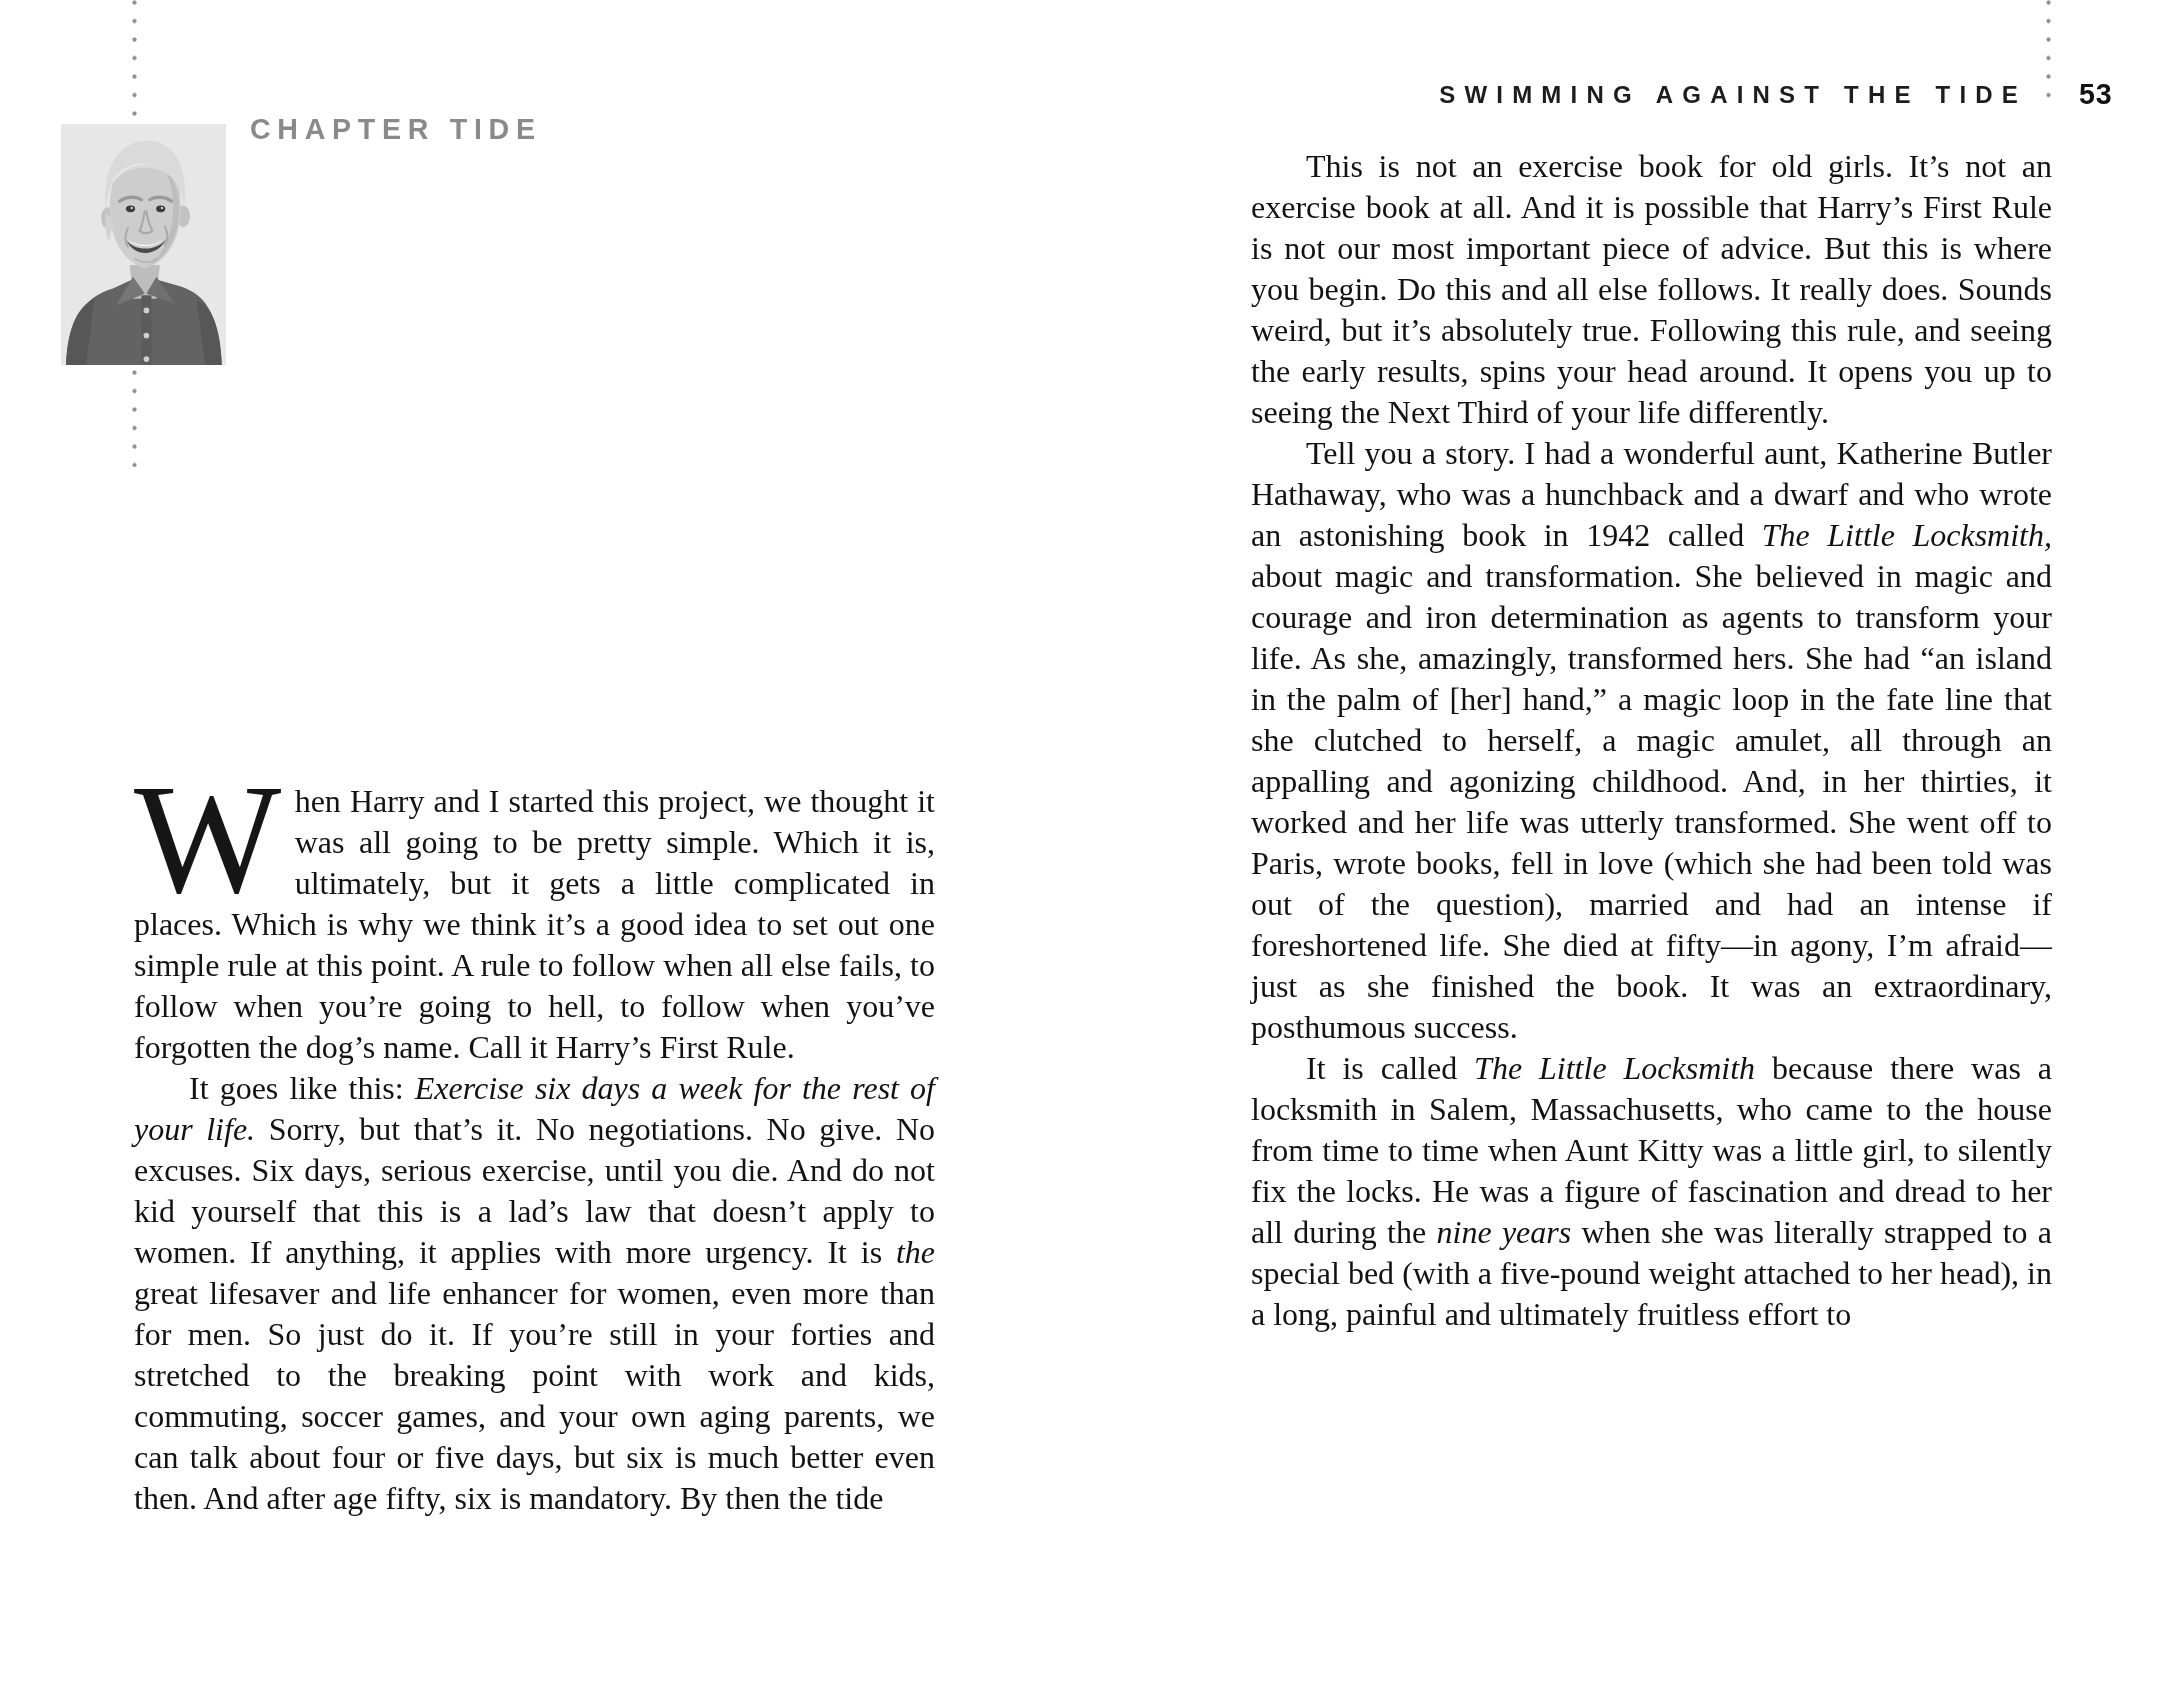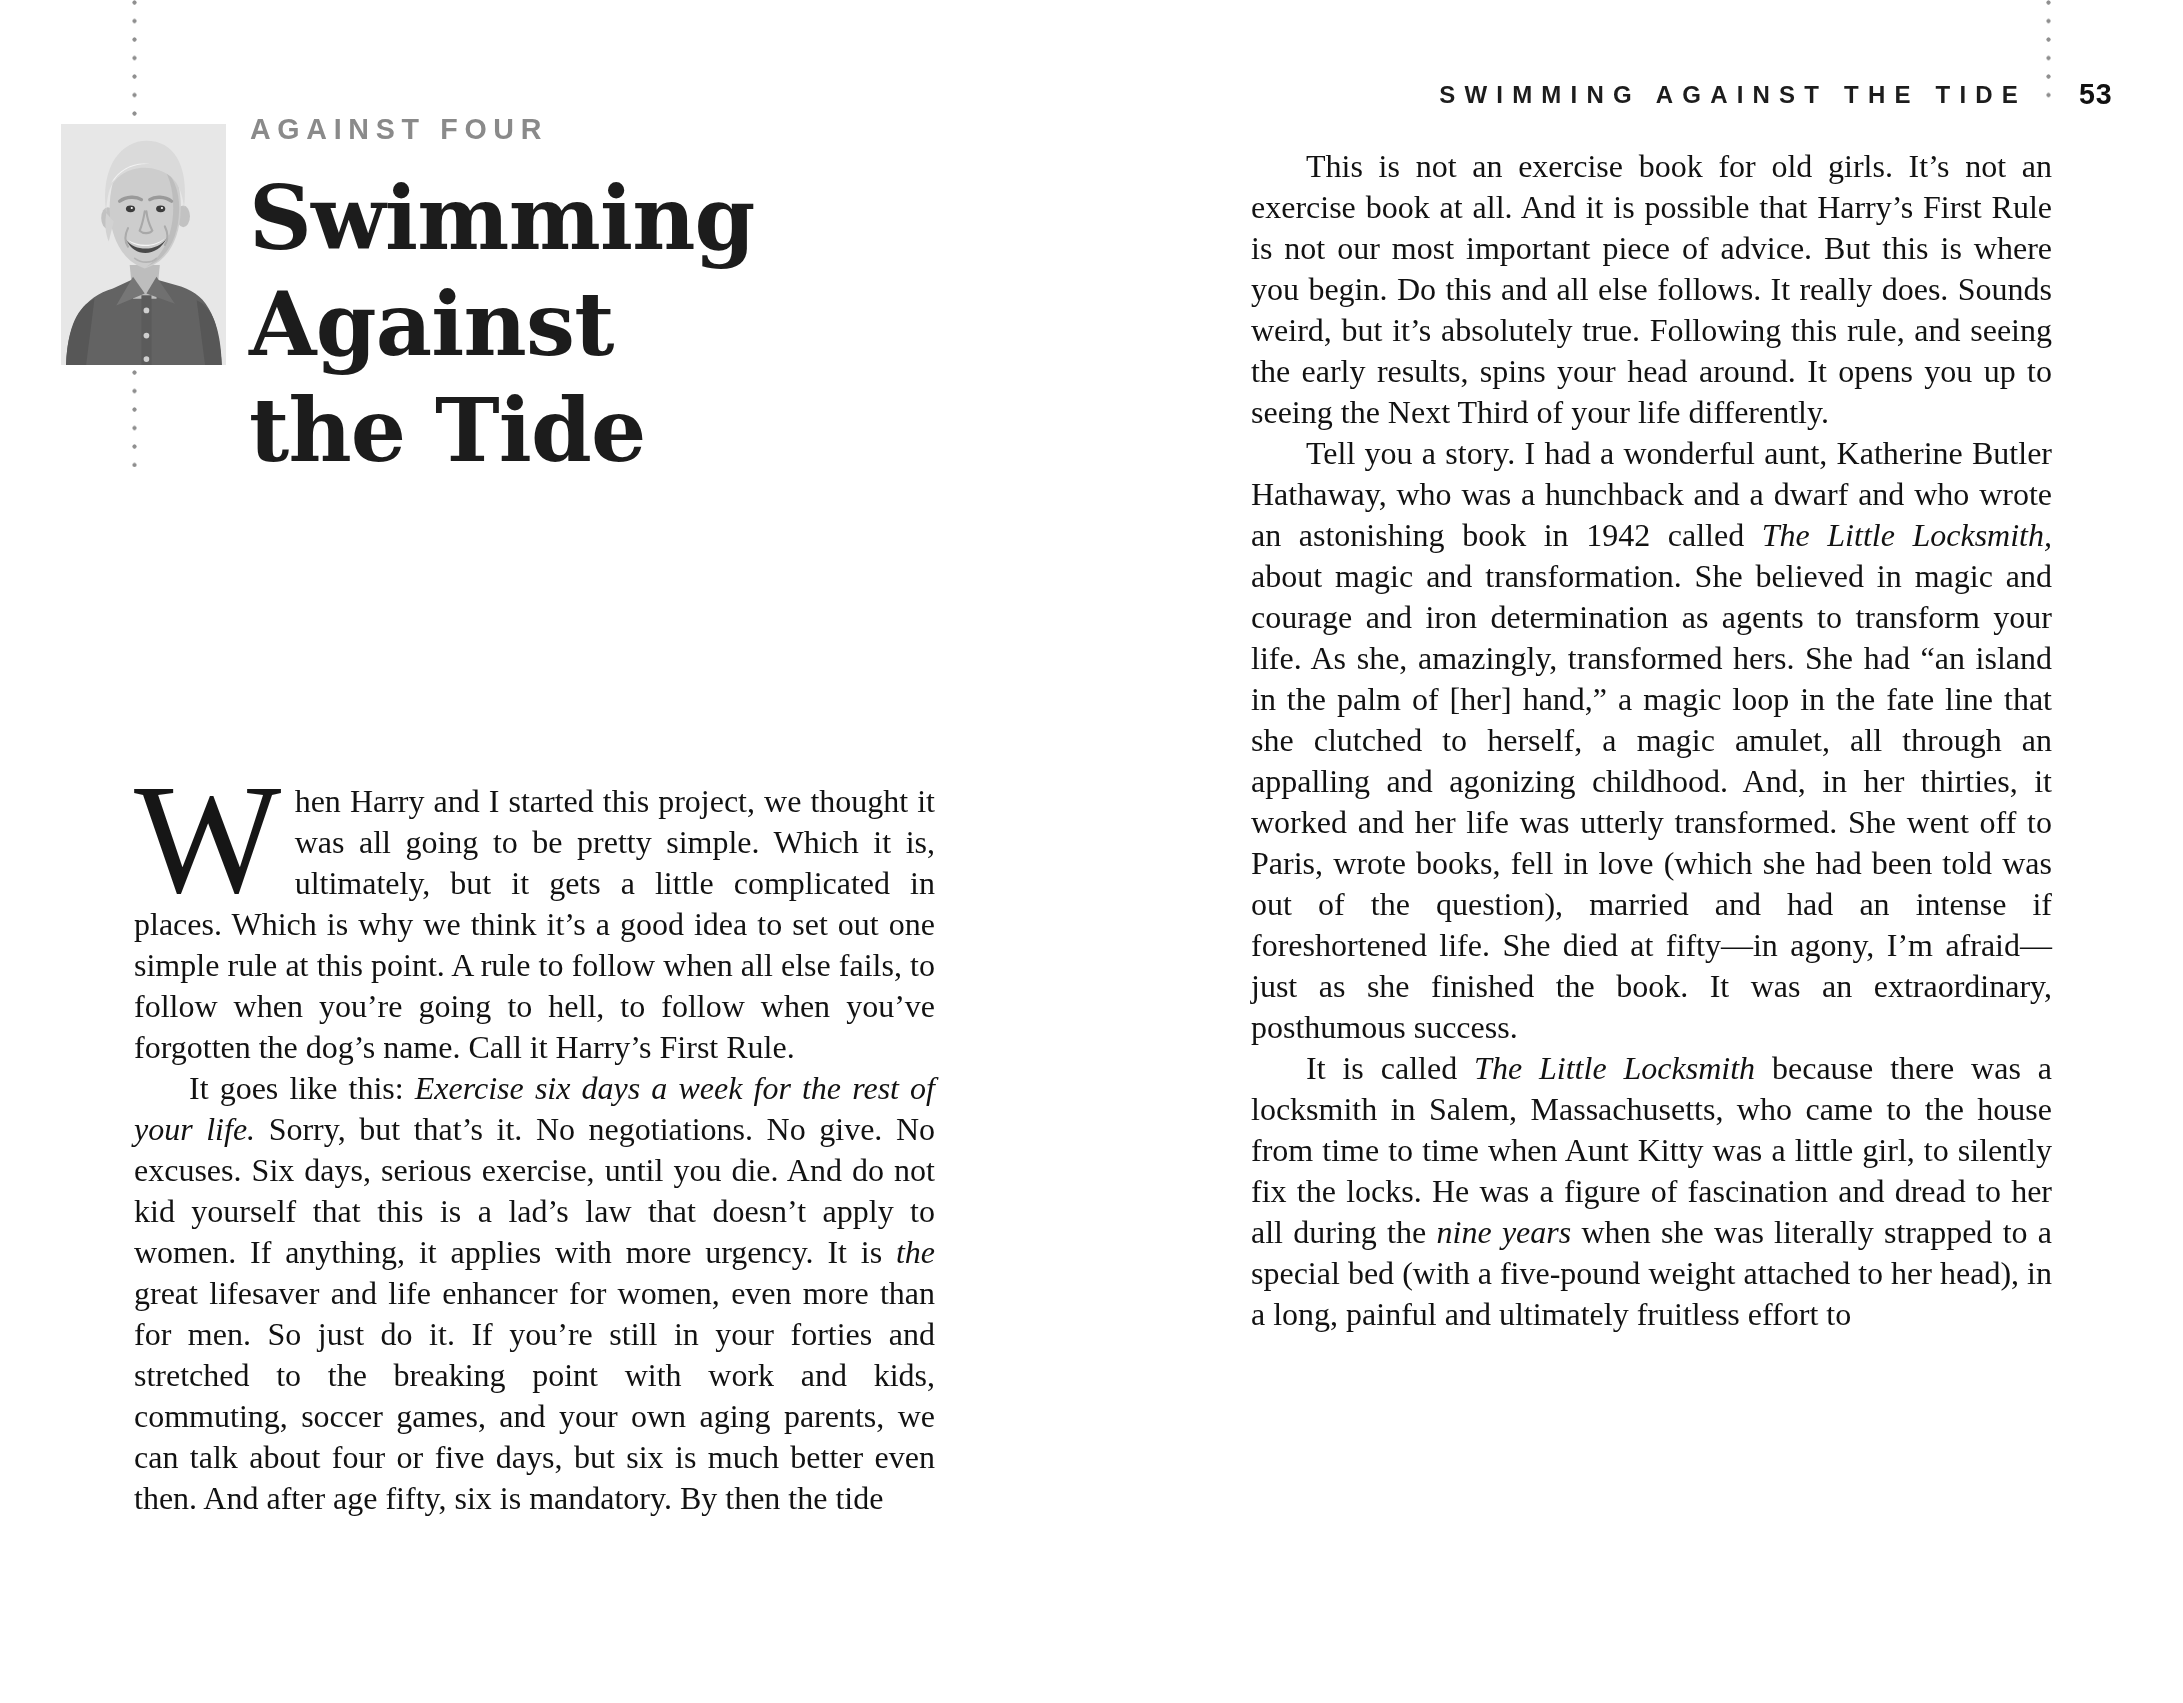--- a/index.html
+++ b/index.html
@@ -129,27 +129,22 @@
       <path d="M80,124 C76,132 76,140 80,146" stroke="#ababab" stroke-width="2.5" fill="none" stroke-linecap="round"></path>
       <path d="M124,122 C128,130 128,138 124,144" stroke="#ababab" stroke-width="2.5" fill="none" stroke-linecap="round"></path>
 
       <path d="M78,138 C88,152 116,152 126,136 C116,158 88,160 78,138 Z" fill="#4a4a4a"></path>
       <path d="M80,138 C90,148 114,148 124,136 C112,146 92,146 80,138 Z" fill="#f5f5f5"></path>
 
       <path d="M88,160 C96,166 108,166 114,160" stroke="#b3b3b3" stroke-width="2" fill="none" stroke-linecap="round"></path>
     </svg>
   </div>
 
-  <div class="chapter-label">AGAINST FOUR</div>
+  <div class="chapter-label">CHAPTER TIDE</div>
 
-  <h1 class="chapter-title" style="margin:0;">
-    <span class="line">Swimming</span>
-    <span class="line">Against</span>
-    <span class="line">the Tide</span>
-  </h1>
 
   <div class="running-header">SWIMMING AGAINST THE TIDE</div>
   <div class="page-number">53</div>
 
   <div class="column left">
       <p><span class="dropcap">W</span><span>hen Harry and I started this project, we thought it was all going to be pretty simple. Which it is, ultimately, but it gets a little complicated in places. Which is why we think it’s a good idea to set out one simple rule at this point. A rule to follow when all else fails, to follow when you’re going to hell, to follow when you’ve forgotten the dog’s name. Call it Harry’s First Rule.</span></p>
       <p class="indent"><span>It goes like this: </span><span class="ital">Exercise six days a week for the rest of your life.</span><span> Sorry, but that’s it. No negotiations. No give. No excuses. Six days, serious exercise, until you die. And do not kid yourself that this is a lad’s law that doesn’t apply to women. If anything, it applies with more urgency. It is </span><span class="ital">the</span><span> great lifesaver and life enhancer for women, even more than for men. So just do it. If you’re still in your forties and stretched to the breaking point with work and kids, commuting, soccer games, and your own aging parents, we can talk about four or five days, but six is much better even then. And after age fifty, six is mandatory. By then the tide</span></p>
     </div>
 
   <div class="column right">

